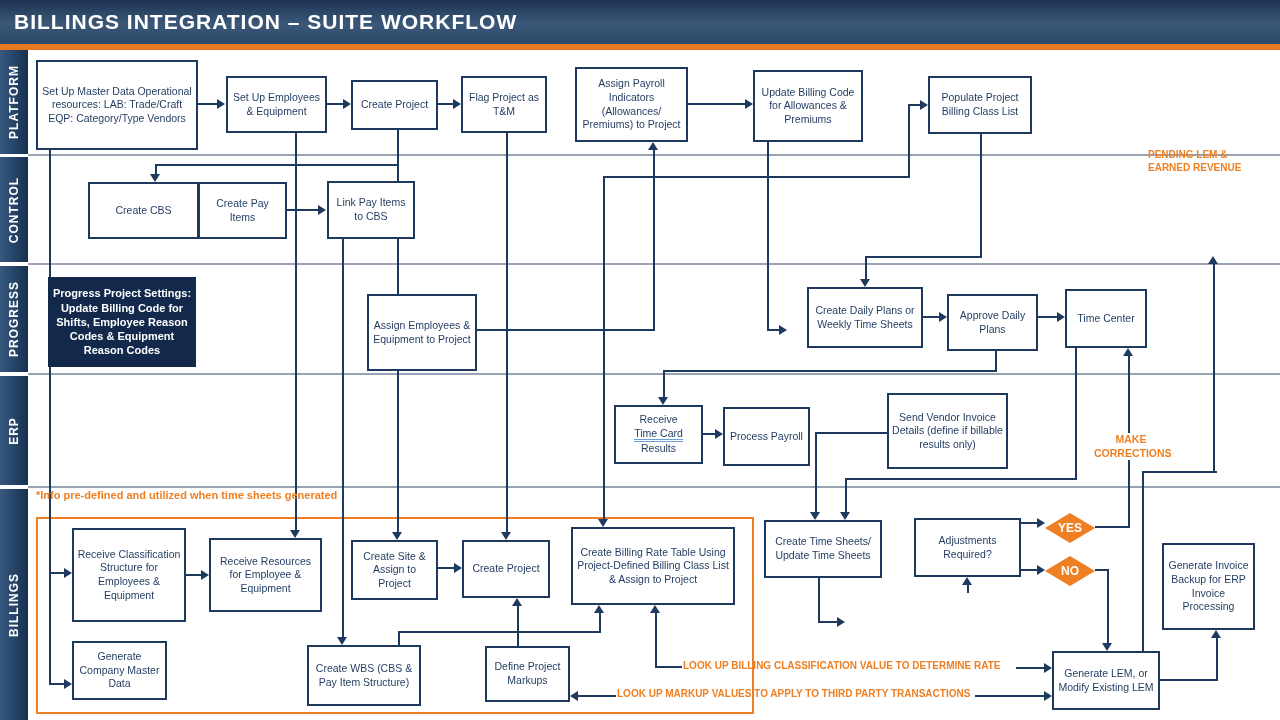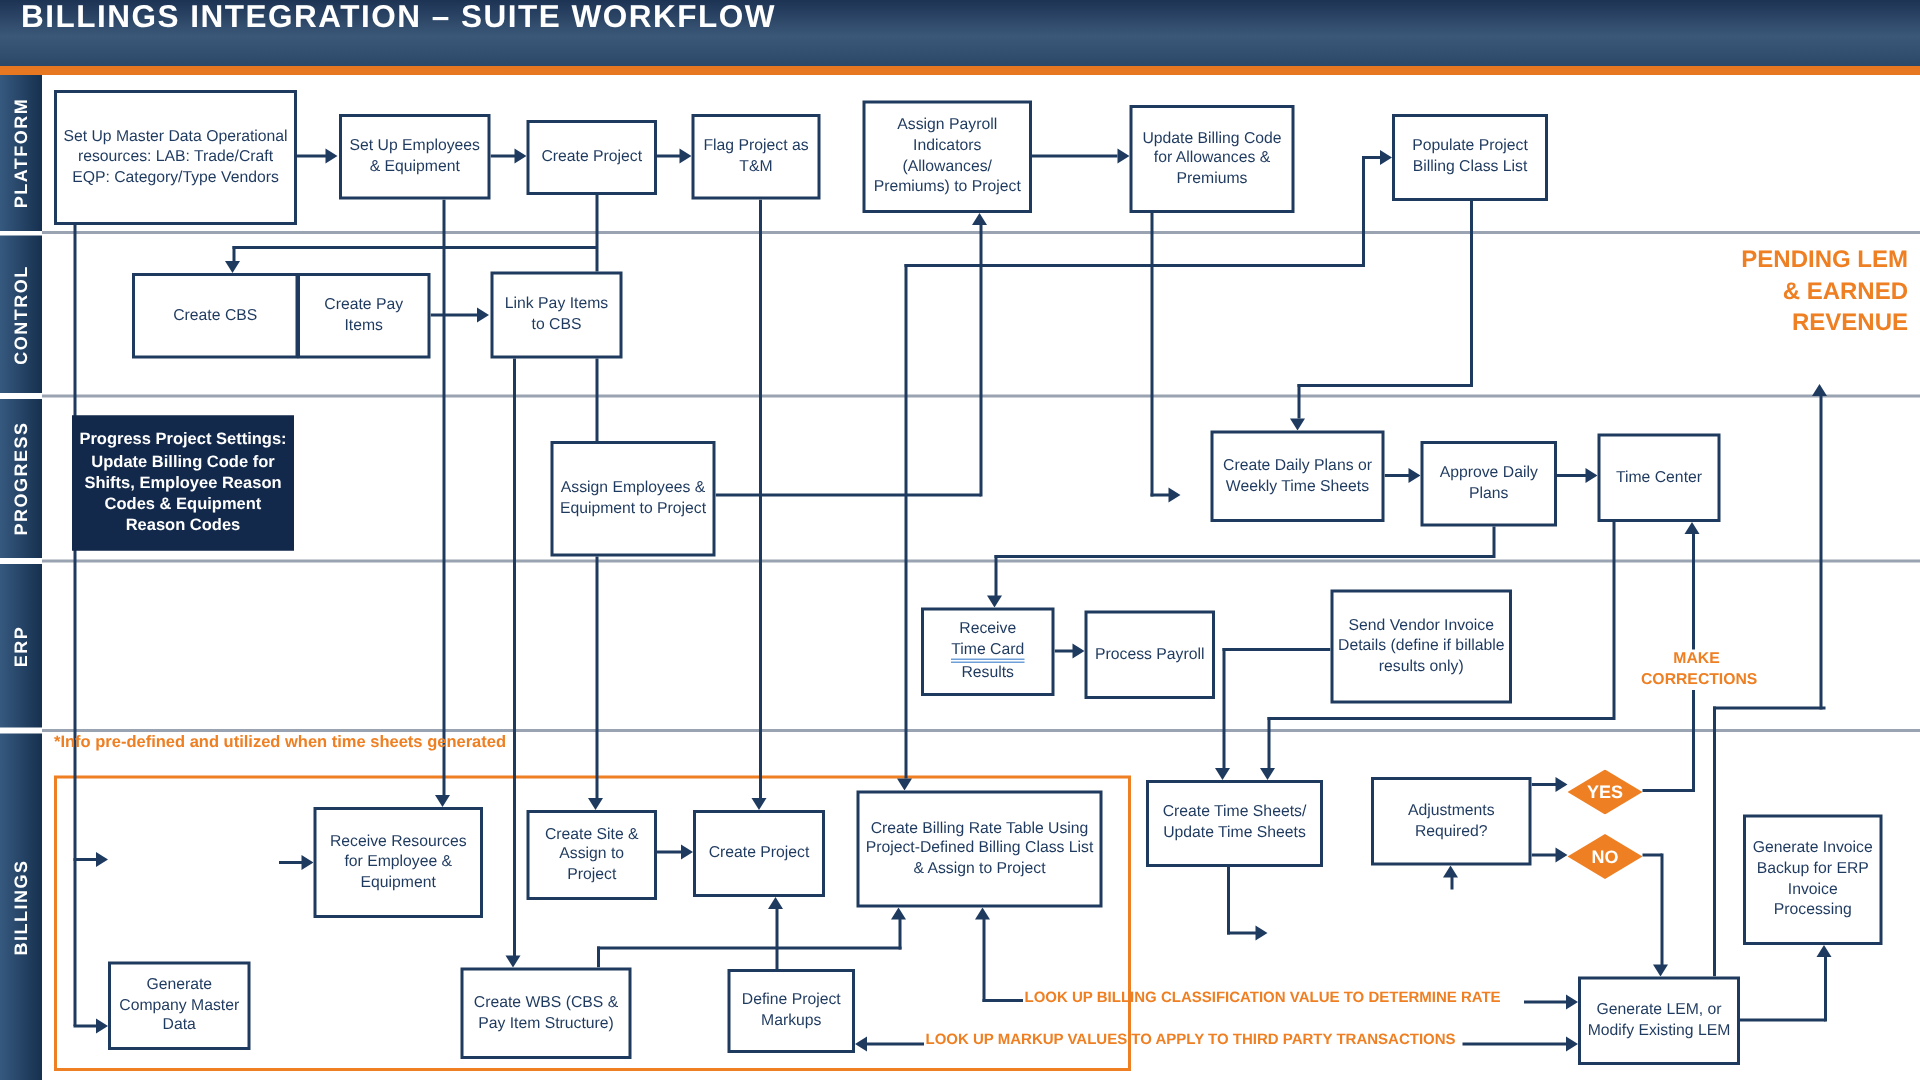--- a/index.html
+++ b/index.html
@@ -1,20 +1,20 @@
 <!DOCTYPE html>
 <html><head>
 <meta charset="utf-8">
 <style>
   html,body{margin:0;padding:0;background:#fff;}
   #canvas{position:relative;width:1280px;height:720px;overflow:hidden;background:#fff;
           font-family:"Liberation Sans", sans-serif;}
   .header{position:absolute;left:0;top:0;width:1280px;height:44px;
           background:linear-gradient(180deg,#1d3354 0%,#3b5878 55%,#2c4868 100%);
-          display:flex;align-items:flex-start;z-index:5;}
+          display:flex;align-items:center;z-index:5;}
   .header .title{color:#fff;font-weight:800;font-size:21px;letter-spacing:1px;padding-left:14px;}
   .accent{position:absolute;left:0;top:44px;width:1280px;height:6px;background:#e87722;z-index:5;}
   .lane-line{position:absolute;left:28px;width:1252px;height:2px;background:#9aa3b2;z-index:0;}
   .lane-tab{position:absolute;left:0;width:28px;background:linear-gradient(90deg,#36597f,#16304f);
             color:#fff;display:flex;align-items:center;justify-content:center;z-index:4;}
   .lane-tab span{transform:rotate(-90deg);font-weight:bold;font-size:12px;letter-spacing:1px;white-space:nowrap;}
   .box{position:absolute;background:#fff;border:2px solid #1f3a5f;color:#1f3a5f;display:flex;
        flex-direction:column;align-items:center;justify-content:center;text-align:center;
        font-size:10.5px;line-height:1.3;padding:2px 3px;box-sizing:border-box;z-index:3;}
   .box.dark{background:#13294b;color:#fff;border:1px solid #13294b;font-weight:bold;font-size:11px;}
@@ -58,21 +58,21 @@
     </div>
   <div class="lane-tab" style="top:376px;height:109px">
       <span>ERP</span>
     </div>
   <div class="lane-tab" style="top:489px;height:231px">
       <span>BILLINGS</span>
     </div>
 
   <div class="orange-rect" style="left:36px;top:517px;width:714px;height:193px"></div>
   <div class="onote" style="left:36px;top:489px;font-size:11px">*Info pre-defined and utilized when time sheets generated</div>
-  <div class="onote" style="left:1148px;top:164px;width:124px;font-size:16px;text-align:right;line-height:1.3">PENDING LEM &amp; EARNED REVENUE</div>
+  <div class="onote" style="left:1148px;top:148px;width:124px;font-size:10px;text-align:left;line-height:1.3">PENDING LEM &amp; EARNED REVENUE</div>
   <div class="onote" style="left:1094px;top:433px;width:74px;font-size:10.5px;text-align:center;line-height:1.3;background:#fff;z-index:2">MAKE CORRECTIONS</div>
   <div class="onote" style="left:683px;top:660px;font-size:10px">LOOK UP BILLING CLASSIFICATION VALUE TO DETERMINE RATE</div>
   <div class="onote" style="left:617px;top:688px;font-size:10px">LOOK UP MARKUP VALUES TO APPLY TO THIRD PARTY TRANSACTIONS</div>
 
   <div class="box" style="left:36px;top:60px;width:162px;height:90px">Set Up Master Data Operational resources: LAB: Trade/Craft EQP: Category/Type Vendors</div>
   <div class="box" style="left:226px;top:76px;width:101px;height:57px">Set Up Employees &amp; Equipment</div>
   <div class="box" style="left:351px;top:80px;width:87px;height:50px">Create Project</div>
   <div class="box" style="left:461px;top:76px;width:86px;height:57px">Flag Project as T&amp;M</div>
   <div class="box" style="left:575px;top:67px;width:113px;height:75px">Assign Payroll Indicators (Allowances/ Premiums) to Project</div>
   <div class="box" style="left:753px;top:70px;width:110px;height:72px">Update Billing Code for Allowances &amp; Premiums</div>
@@ -89,20 +89,21 @@
   <div class="box" style="left:1065px;top:289px;width:82px;height:59px">Time Center</div>
 
   <div class="box" style="left:614px;top:405px;width:89px;height:59px">
     <span>Receive</span>
     <span class="tcu">Time Card</span>
     <span>Results</span>
   </div>
   <div class="box" style="left:723px;top:407px;width:87px;height:59px">Process Payroll</div>
   <div class="box" style="left:887px;top:393px;width:121px;height:76px">Send Vendor Invoice Details (define if billable results only)</div>
 
+  <div class="box" style="left:72px;top:528px;width:114px;height:94px">Receive Classification Structure for Employees &amp; Equipment</div>
   <div class="box" style="left:209px;top:538px;width:113px;height:74px">Receive Resources for Employee &amp; Equipment</div>
   <div class="box" style="left:351px;top:540px;width:87px;height:60px">Create Site &amp; Assign to Project</div>
   <div class="box" style="left:462px;top:540px;width:88px;height:58px">Create Project</div>
   <div class="box" style="left:571px;top:527px;width:164px;height:78px">Create Billing Rate Table Using Project-Defined Billing Class List &amp; Assign to Project</div>
   <div class="box" style="left:72px;top:641px;width:95px;height:59px">Generate Company Master Data</div>
   <div class="box" style="left:307px;top:645px;width:114px;height:61px">Create WBS (CBS &amp; Pay Item Structure)</div>
   <div class="box" style="left:485px;top:646px;width:85px;height:56px">Define Project Markups</div>
   <div class="box" style="left:764px;top:520px;width:118px;height:58px">Create Time Sheets/ Update Time Sheets</div>
   <div class="box" style="left:914px;top:518px;width:107px;height:59px">Adjustments Required?</div>
   <div class="box" style="left:1052px;top:651px;width:108px;height:59px">Generate LEM, or Modify Existing LEM</div>

